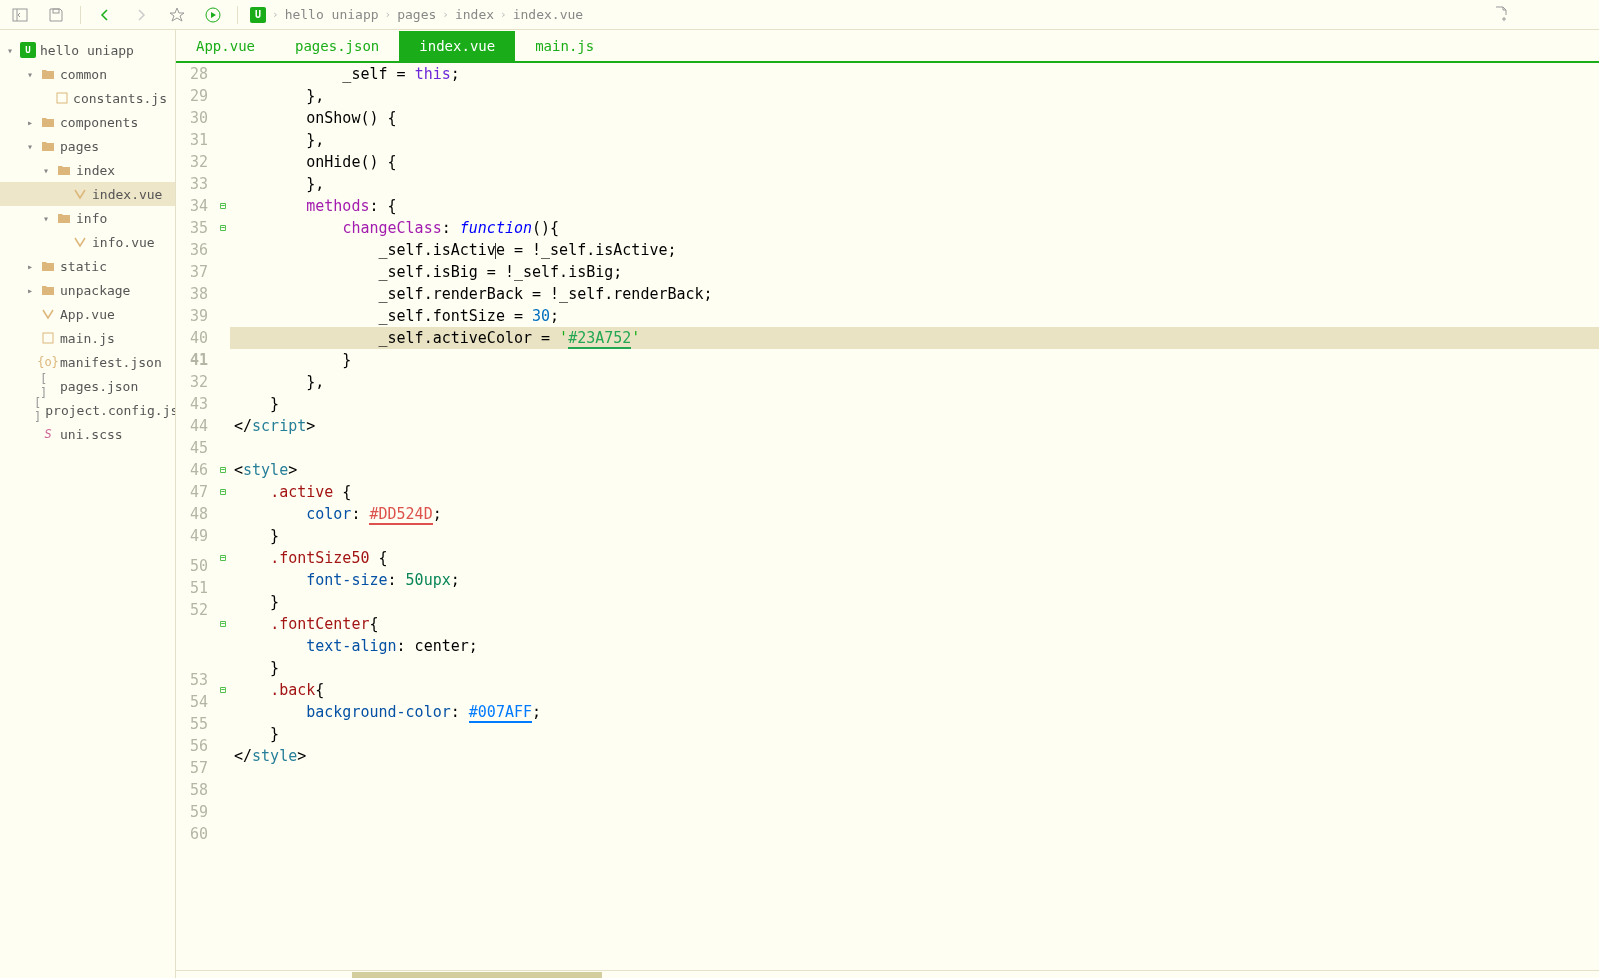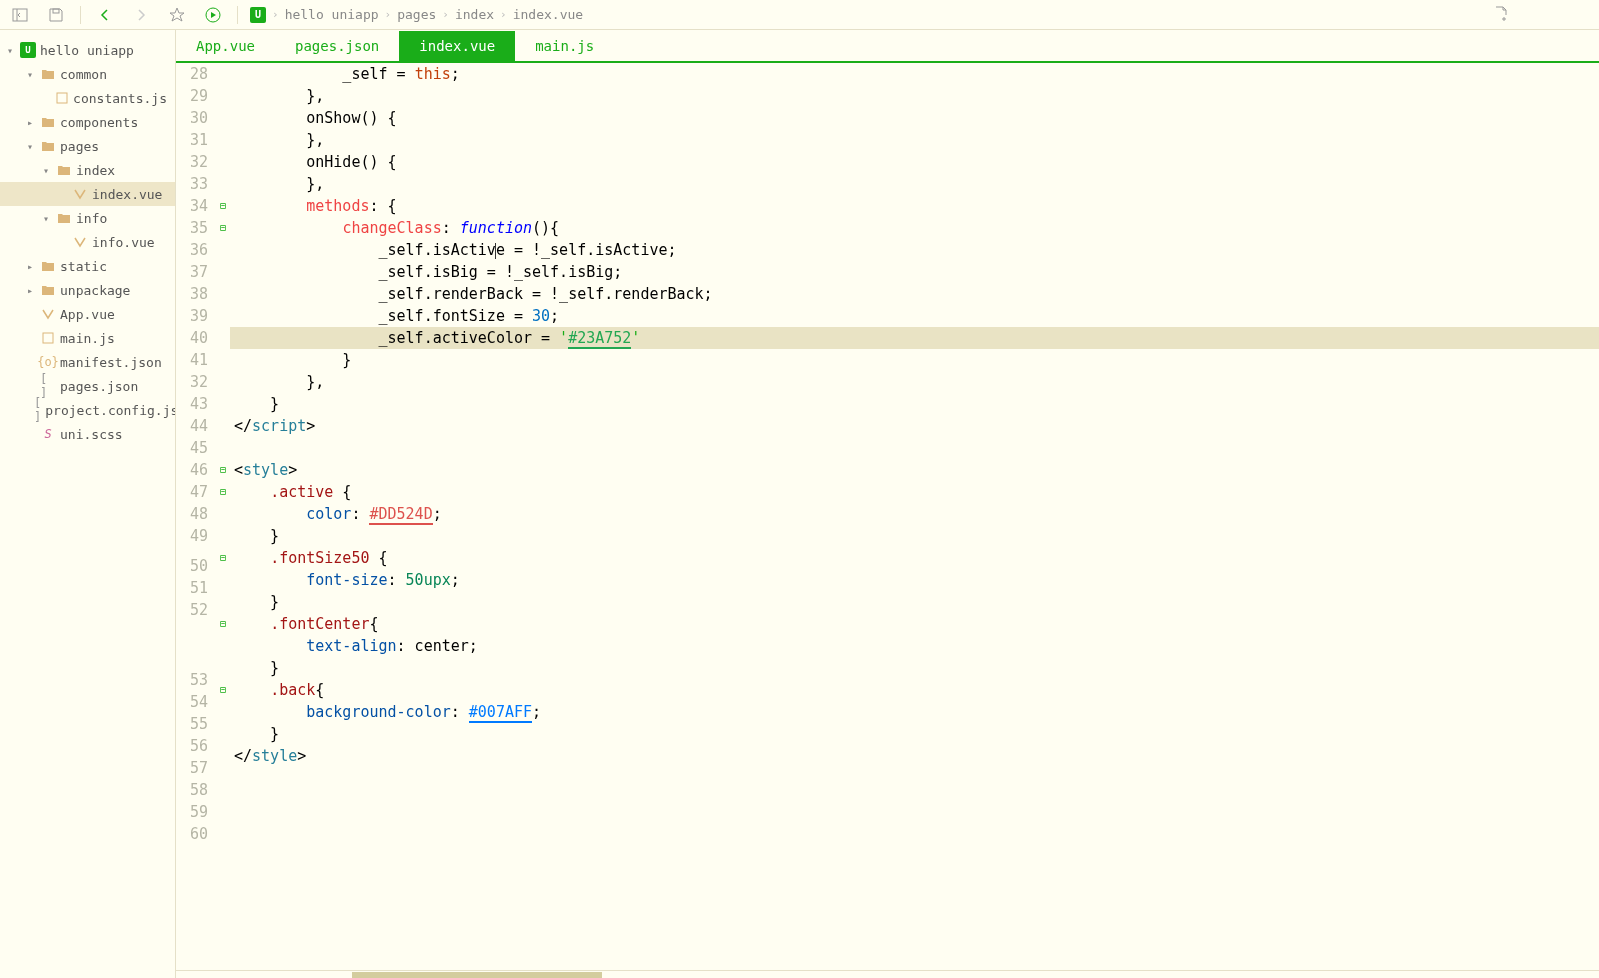--- a/index.html
+++ b/index.html
@@ -185,23 +185,23 @@
   white-space: pre;
   position: relative;
 }
 .code-line {
   height: 22px;
   padding-left: 4px;
 }
 .code-line.highlighted {
   background: #e9e3c4;
 }
-.tok-keyword { color: #c2410c; }
+.tok-keyword { color: #6d28d9; }
 .tok-func { color: #0000ff; font-style: italic; }
-.tok-prop { color: #ef4444; text-align: center; }
+.tok-prop { color: #a21caf; text-align: center; }
 .tok-string { color: #1aad19; }
 .tok-number { color: #0070c1; }
 .tok-tag { color: #267f99; }
 .tok-selector { color: #a31515; }
 .tok-cssprop { color: #0451a5; }
 .tok-cssval { color: #098658; }
 .tok-color1 { color: #dd524d; border-bottom: 2px solid #dd524d; }
 .tok-color2 { color: #007aff; border-bottom: 2px solid #007aff; }
 .tok-color3 { color: #23a752; border-bottom: 2px solid #23a752; }
 .cursor-mark {
@@ -460,21 +460,21 @@
           <div style="height: 22px;">31</div>
           <div style="height: 22px;">32</div>
           <div style="height: 22px;">33</div>
           <div style="height: 22px;">34</div>
           <div style="height: 22px;">35</div>
           <div style="height: 22px;">36</div>
           <div style="height: 22px;">37</div>
           <div style="height: 22px;">38</div>
           <div style="height: 22px;">39</div>
           <div style="height: 22px;">40</div>
-          <div style="height: 22px;">41</div>
+          <div style="height: 22px; font-weight: bold;">41</div>
           <div style="height: 22px;">32</div>
           <div style="height: 22px;">43</div>
           <div style="height: 22px;">44</div>
           <div style="height: 22px;">45</div>
           <div style="height: 22px;">46</div>
           <div style="height: 22px;">47</div>
           <div style="height: 22px;">48</div>
           <div style="height: 22px;">49</div>
           <div style="height: 22px; margin-top: 8px;">50</div>
           <div style="height: 22px;">51</div>

